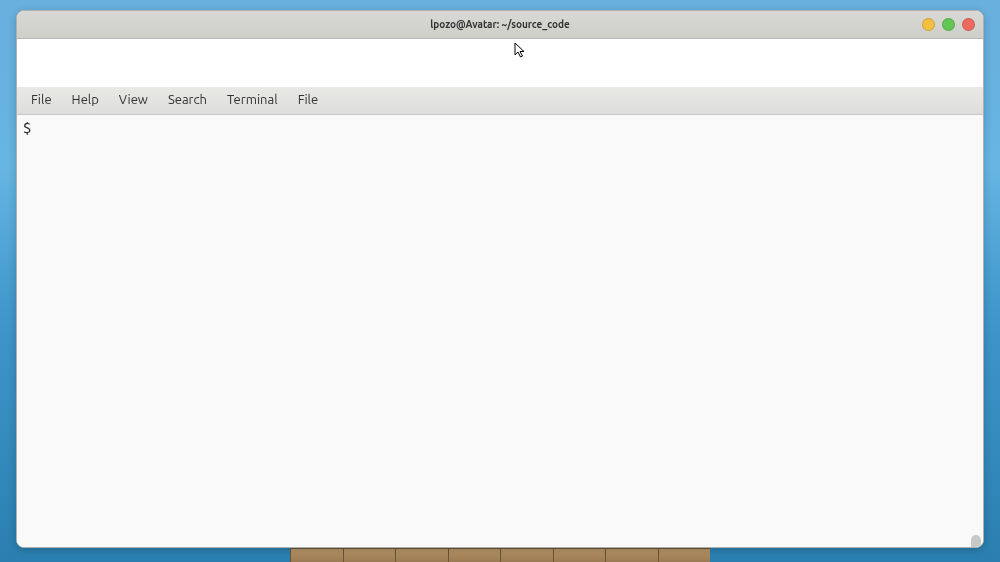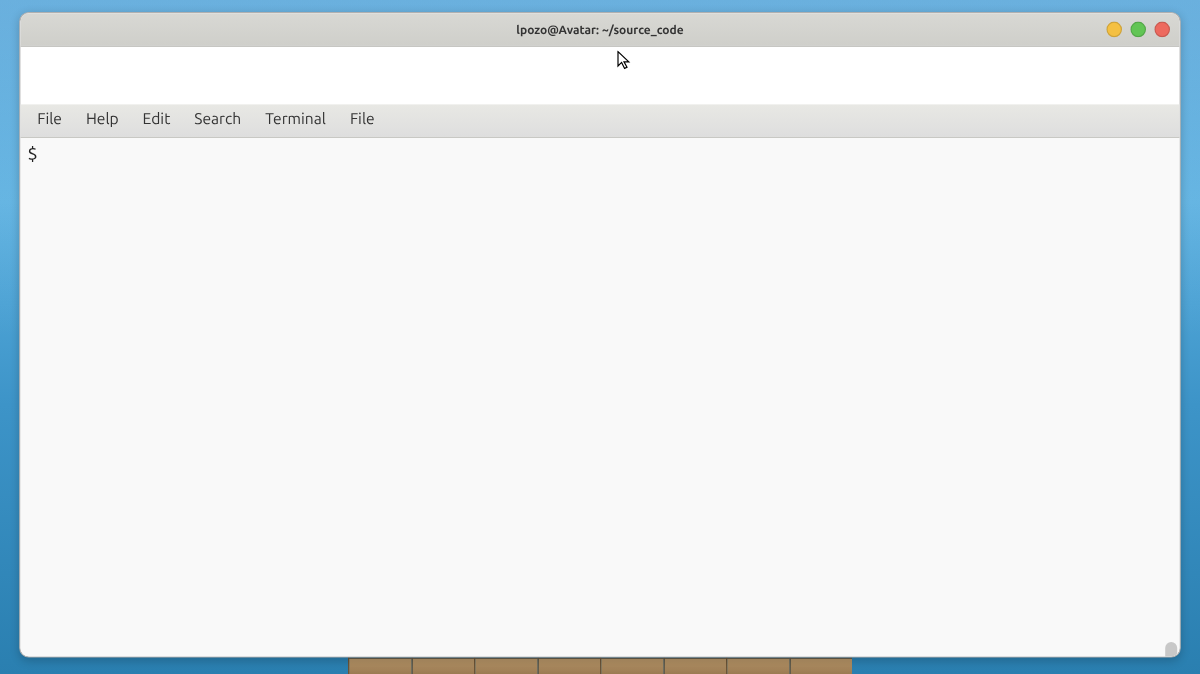--- a/index.html
+++ b/index.html
@@ -179,21 +179,21 @@
     <div class="window-controls">
       <div class="win-btn win-min"></div>
       <div class="win-btn win-max"></div>
       <div class="win-btn win-close"></div>
     </div>
   </div>
 
   <div class="menubar">
     <div class="menu-item">File</div>
     <div class="menu-item">Help</div>
-    <div class="menu-item">Edit</div>
+    <div class="menu-item">View</div>
     <div class="menu-item">Search</div>
     <div class="menu-item">Terminal</div>
     <div class="menu-item">File</div>
   </div>
 
   <div class="terminal-area">
     <span class="prompt">$</span>
     <div class="scrollbar"></div>
   </div>
 

